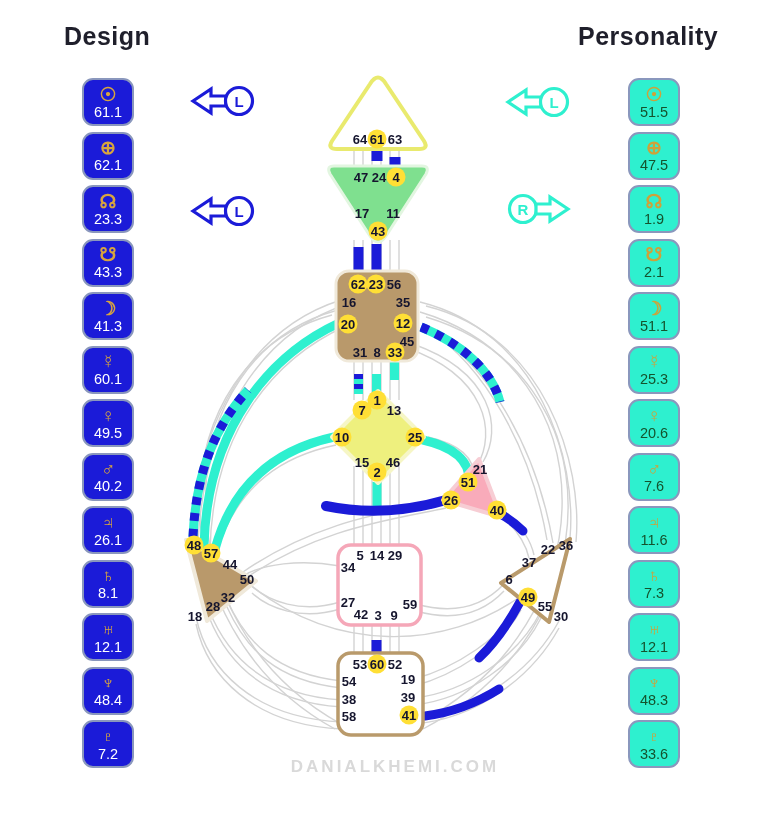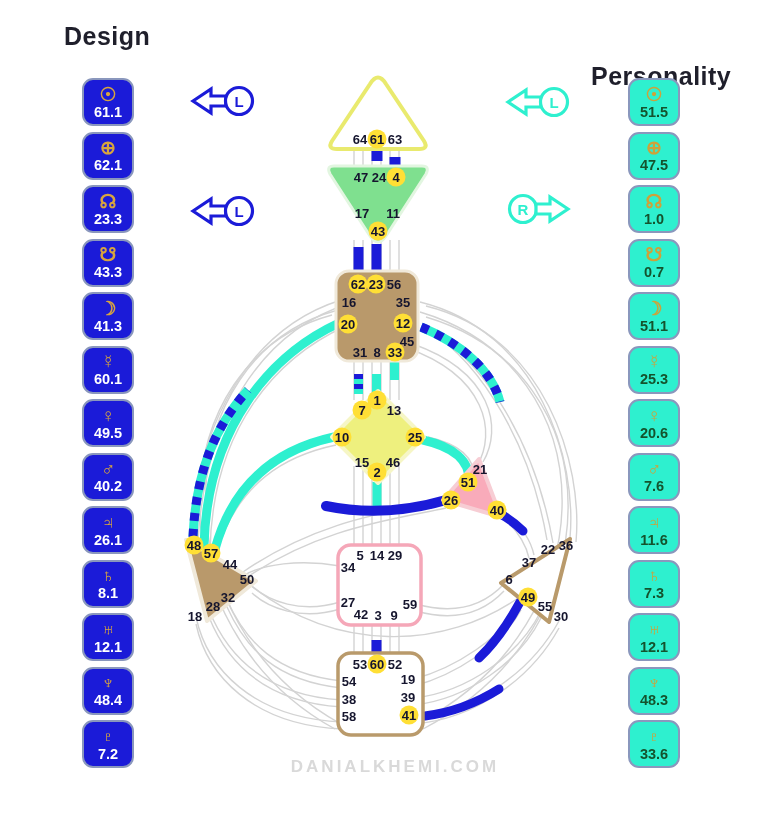--- a/index.html
+++ b/index.html
@@ -1,28 +1,28 @@
 <!DOCTYPE html>
 <html><head>
 <meta charset="utf-8">
 <style>
   html,body{margin:0;padding:0;background:#fff;}
   .stage{position:relative;width:768px;height:815px;background:#fff;overflow:hidden;
          font-family:"Liberation Sans",sans-serif;}
   .title{position:absolute;top:22px;font-size:25px;font-weight:bold;color:#1f1f2b;letter-spacing:.5px;}
   .title.design{left:64px;}
-  .title.personality{left:591px;margin-top:40px;}
+  .title.personality{left:578px;}
   .col{position:absolute;top:78px;display:flex;flex-direction:column;gap:5.5px;}
   .col.design{left:82px;}
   .col.personality{left:628px;}
   .badge{width:52px;height:48px;border-radius:11px;box-sizing:border-box;
          border:2.5px solid #8a97bd;display:flex;flex-direction:column;
          align-items:center;justify-content:center;line-height:1;}
   .badge .glyph{font-size:19px;font-weight:bold;color:#d8a53e;}
-  .badge .value{font-size:14.5px;font-weight:bold;margin-top:1px;}
+  .badge .value{font-size:14.5px;font-weight:normal;margin-top:1px;}
   .col.design .badge{background:#1b1bd8;}
   .col.design .badge .value{color:#ffffff;}
   .col.personality .badge{background:#2ef0cf;}
   .col.personality .badge .value{color:#14532d;}
   .col.personality .badge .glyph{color:#cda23a;}
   .watermark{position:absolute;left:0;right:0;top:757px;text-align:center;
              font-size:17px;font-weight:bold;letter-spacing:3px;color:#d9d9d9;margin-left:22px;}
   svg{position:absolute;left:0;top:0;}
   svg text{font-family:"Liberation Sans",sans-serif;}
   .gate-num{font-size:13px;font-weight:bold;text-anchor:middle;fill:#15152e;}
@@ -95,25 +95,25 @@
     <div class="badge">
         <span class="glyph">☉</span>
         <span class="value">51.5</span>
       </div>
     <div class="badge">
         <span class="glyph">⊕</span>
         <span class="value">47.5</span>
       </div>
     <div class="badge">
         <span class="glyph">☊</span>
-        <span class="value">1.0</span>
+        <span class="value">1.9</span>
       </div>
     <div class="badge">
         <span class="glyph">☋</span>
-        <span class="value">0.7</span>
+        <span class="value">2.1</span>
       </div>
     <div class="badge">
         <span class="glyph">☽</span>
         <span class="value">51.1</span>
       </div>
     <div class="badge">
         <span class="glyph">☿</span>
         <span class="value">25.3</span>
       </div>
     <div class="badge">

